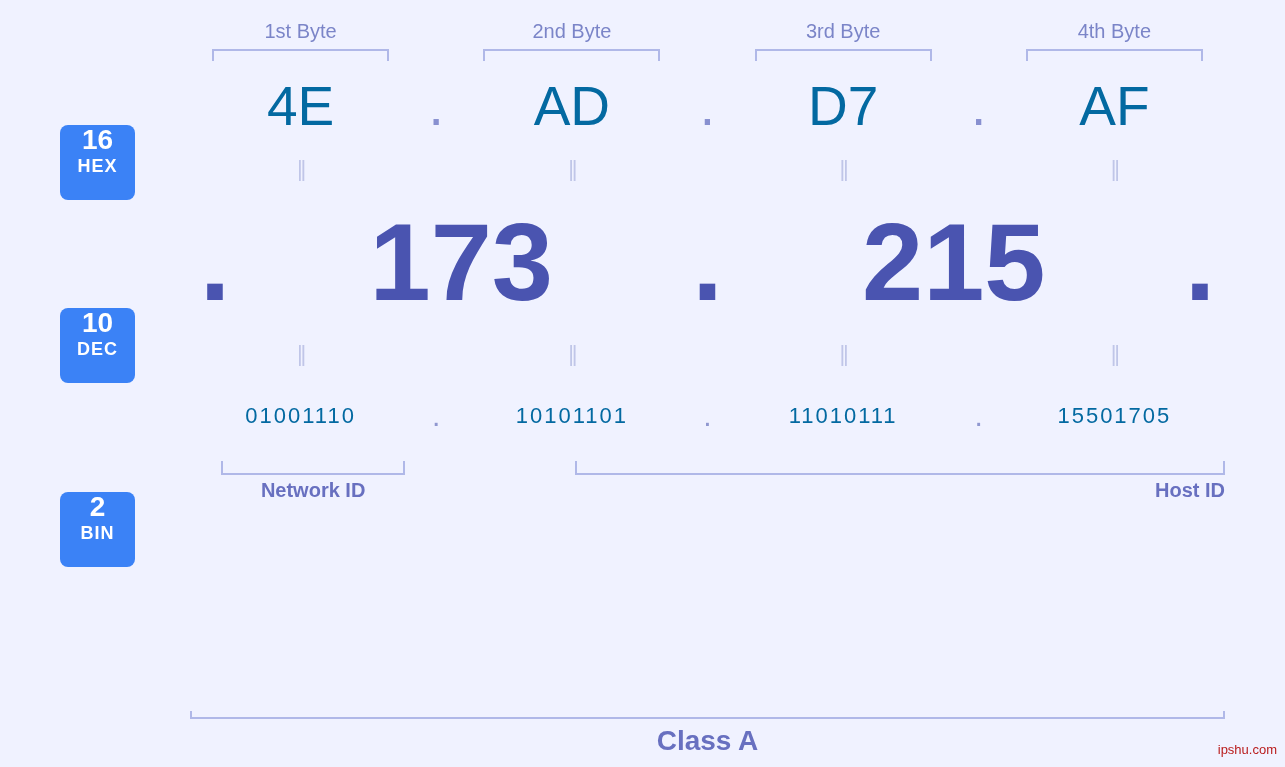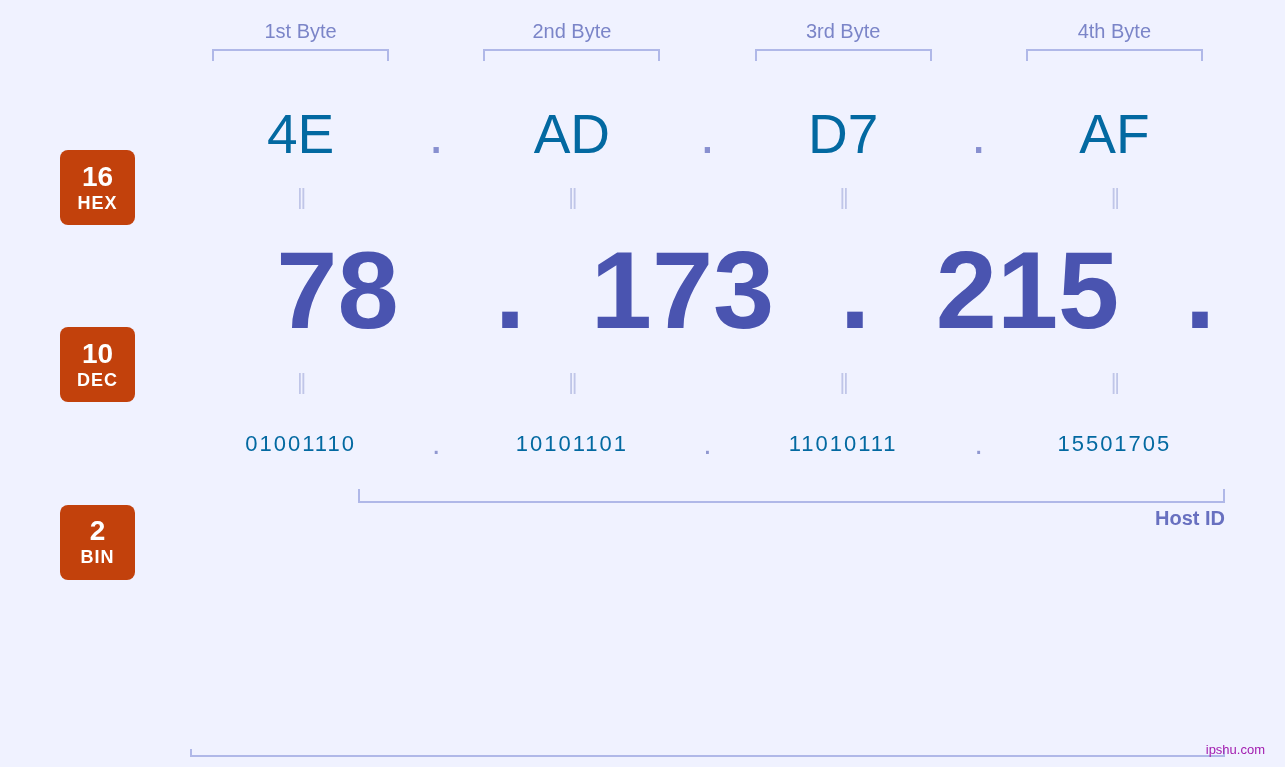--- a/index.html
+++ b/index.html
@@ -13,21 +13,20 @@
       position: relative;
     }
 
     .container {
       width: 100%;
       height: 100%;
       display: flex;
       flex-direction: column;
       align-items: center;
       padding: 20px 60px 10px 60px;
-      gap: 28px;
     }
 
     
     .byte-headers {
       display: flex;
       width: 100%;
       justify-content: flex-end;
       padding-left: 130px;
       margin-bottom: 0px;
     }
@@ -67,29 +66,29 @@
       display: flex;
       flex-direction: column;
       justify-content: space-around;
       align-items: flex-start;
       width: 130px;
       padding-top: 10px;
       padding-bottom: 80px;
     }
 
     .badge {
-      background: #c2410c;
+      background: #3b82f6;
       color: white;
       border-radius: 8px;
       width: 75px;
       height: 75px;
       display: flex;
       flex-direction: column;
       align-items: center;
-      justify-content: center;
+      justify-content: flex-start;
     }
 
     .badge-num {
       font-size: 28px;
       font-weight: bold;
       line-height: 1.1;
     }
 
     .badge-label {
       font-size: 18px;
@@ -239,23 +238,23 @@
       text-align: center;
       font-size: 28px;
       color: #6870c0;
       font-weight: 600;
       margin-top: 6px;
     }
 
     .watermark {
       position: absolute;
       bottom: 10px;
-      right: 20px;
+      right: 8px;
       font-size: 13px;
-      color: #a21caf;
+      color: #b91c1c;
     }
   </style>
 </head>
 <body>
 
 <div class="container">
 
   <div class="byte-headers">
     <div class="byte-col">
       <span class="byte-label">1st Byte</span>
@@ -333,23 +332,20 @@
         <div class="eq-col">
           <span class="eq-sign">||</span>
         </div>
         <div class="eq-col dot-col"></div>
         <div class="eq-col">
           <span class="eq-sign">||</span>
         </div>
       </div>
 
       <div class="row-section" style="flex: 0 0 150px;">
-        <div class="value-col">
-          <span class="dec-value">78</span>
-        </div>
         <div class="value-col dot-col">
           <span class="dot-dec">.</span>
         </div>
         <div class="value-col">
           <span class="dec-value">173</span>
         </div>
         <div class="value-col dot-col">
           <span class="dot-dec">.</span>
         </div>
         <div class="value-col">
@@ -396,29 +392,34 @@
         </div>
         <div class="value-col dot-col">
           <span class="dot-bin" style="font-size:30px; color:#9098d0;">.</span>
         </div>
         <div class="value-col">
           <span class="bin-value">15501705</span>
         </div>
       </div>
 
       <div class="id-labels">
+        <div class="network-id-section">
+          <div class="id-bracket"></div>
+          <span class="id-label">Network ID</span>
+        </div>
         <div style="flex:0 0 50px"></div>
         <div class="host-id-section" style="flex:3;">
           <div class="id-bracket host-id-bracket"></div>
           <span class="id-label">Host ID</span>
         </div>
       </div>
 
     </div>
   </div>
 
   <div class="class-row" style="padding-left:130px;">
     <div class="class-bracket"></div>
+    <div class="class-label">Class A</div>
   </div>
 
 </div>
 
 <div class="watermark">ipshu.com</div>
 
 </body></html>

